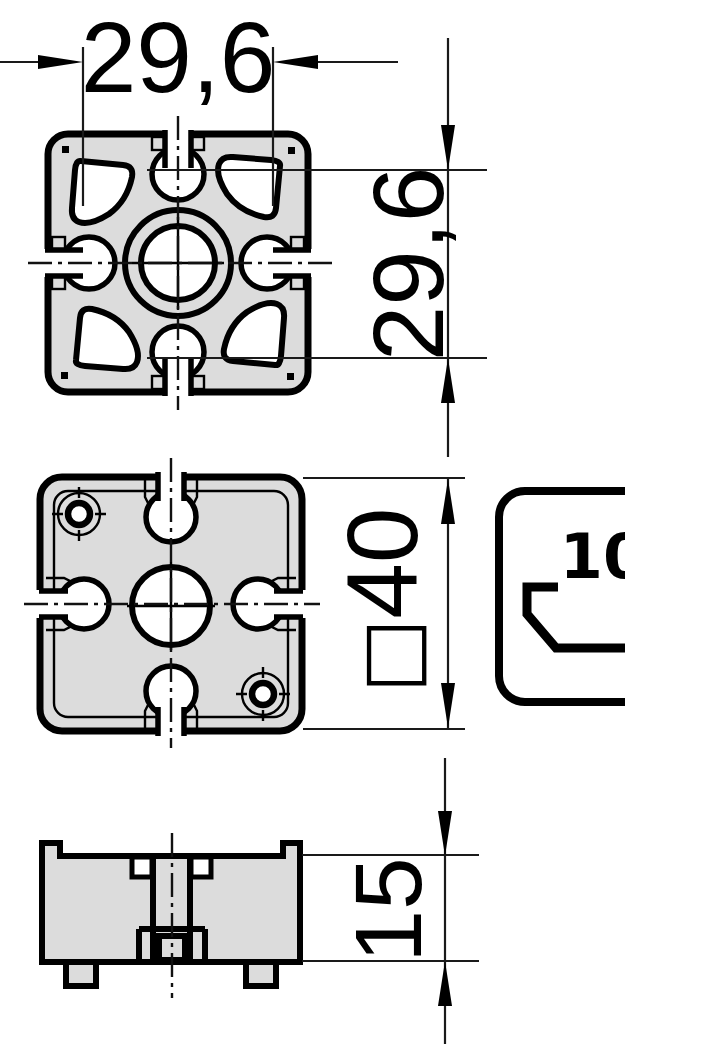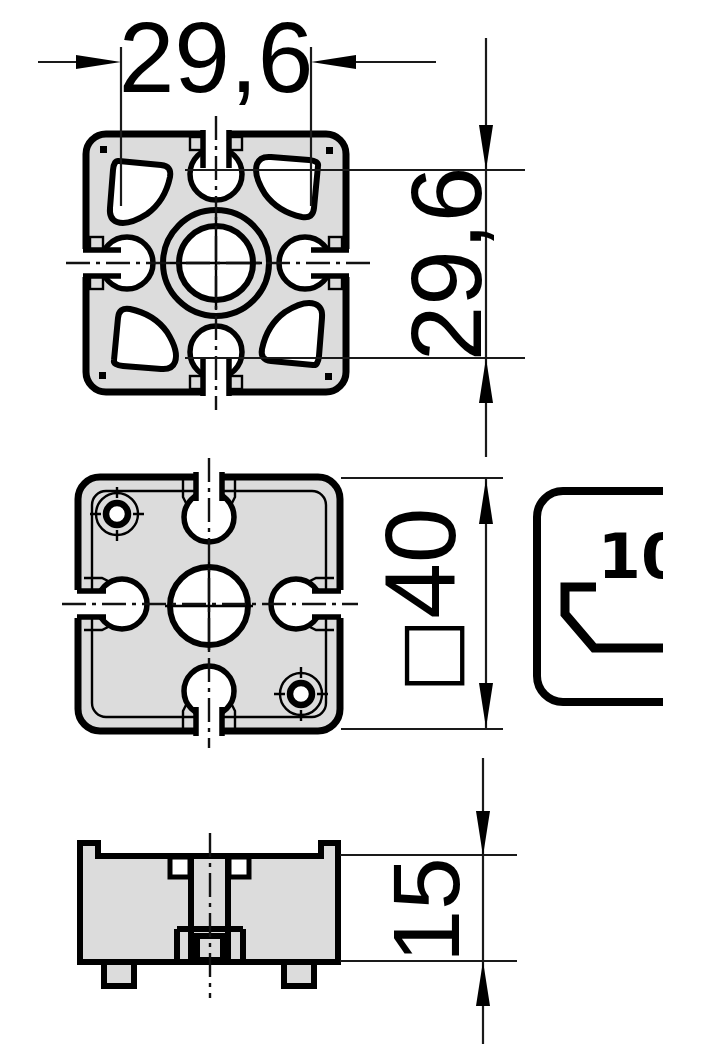--- a/index.html
+++ b/index.html
@@ -1,16 +1,16 @@
 <!DOCTYPE html>
 <html><head>
 <meta charset="utf-8">
 <style>
   html,body{margin:0;padding:0;background:#ffffff;}
-  .stage{width:625px;height:1054px;position:relative;background:#ffffff;overflow:hidden;padding-left:38px;}
+  .stage{width:625px;height:1054px;position:relative;background:#ffffff;overflow:hidden;}
   svg{display:block;}
   .part   {fill:#dcdcdc;stroke:#000;stroke-width:7;}
   .part6  {fill:#dcdcdc;stroke:#000;stroke-width:6;}
   .holeW  {fill:#ffffff;stroke:#000;stroke-width:6;}
   .holeW5 {fill:#ffffff;stroke:#000;stroke-width:5.5;}
   .fillW  {fill:#ffffff;stroke:none;}
   .ln-med {fill:none;stroke:#000;stroke-width:5.5;}
   .ln-thin{fill:none;stroke:#000;stroke-width:2.4;}
   .ln-dim {fill:none;stroke:#1a1a1a;stroke-width:2.2;}
   .arrow  {fill:#000;stroke:none;}

